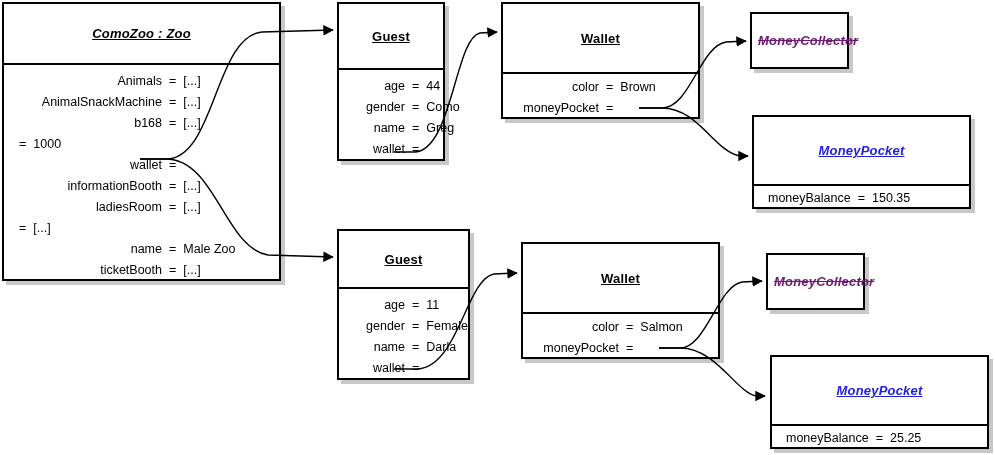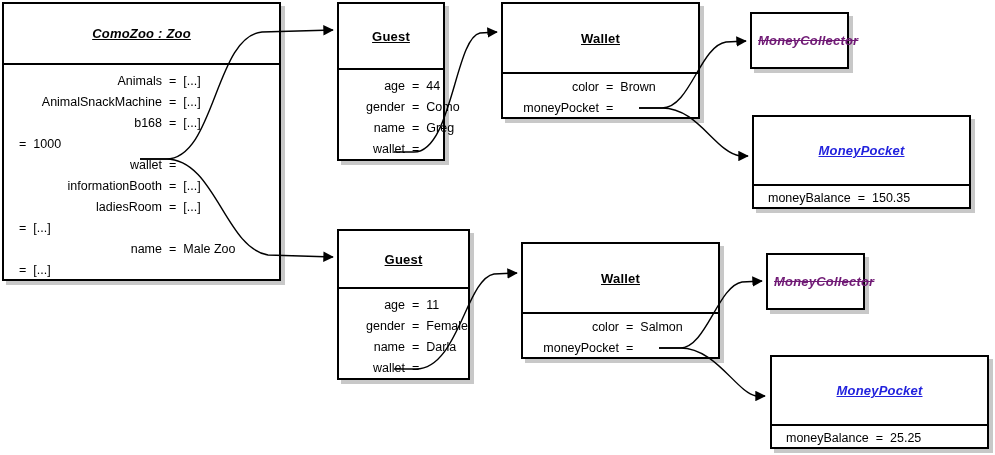--- a/index.html
+++ b/index.html
@@ -167,20 +167,21 @@
       <div class="attr">
         <span class="eq">=</span>
         <span class="v">[...]</span>
       </div>
       <div class="attr">
         <span class="k">name</span>
         <span class="eq">=</span>
         <span class="v">Male Zoo</span>
       </div>
       <div class="attr">
+        <span class="k">ticketBooth</span>
         <span class="eq">=</span>
         <span class="v">[...]</span>
       </div>
     </div>
   </div>
 
   <div class="box" style="left:337px; top:2px; width:108px; height:159px;">
     <div class="box-header divided" style="height:66px;">
       <span class="title">Guest</span>
     </div>

